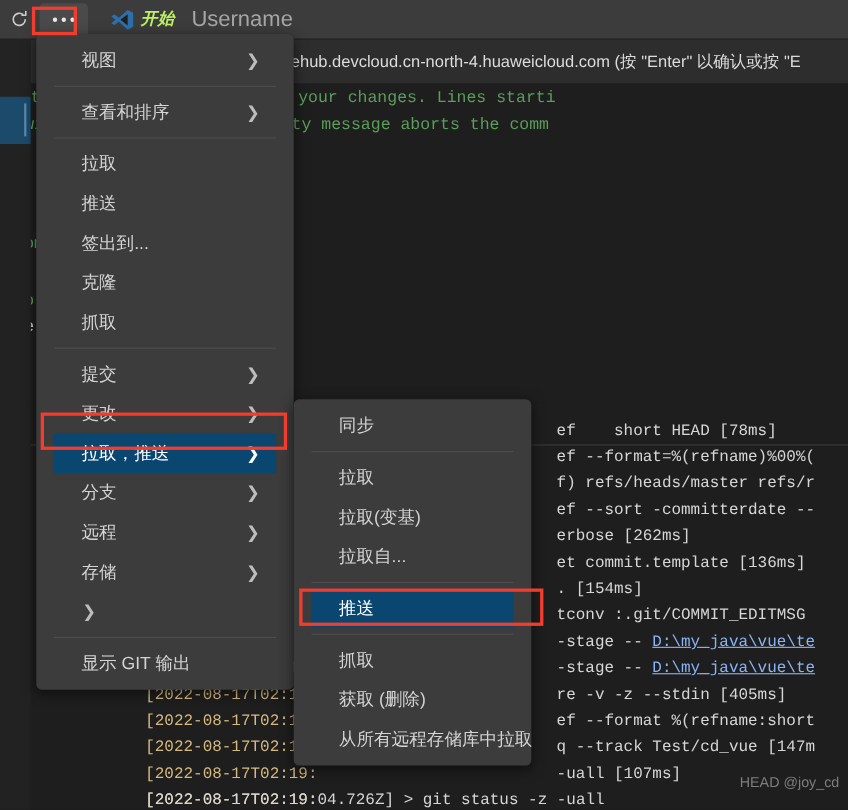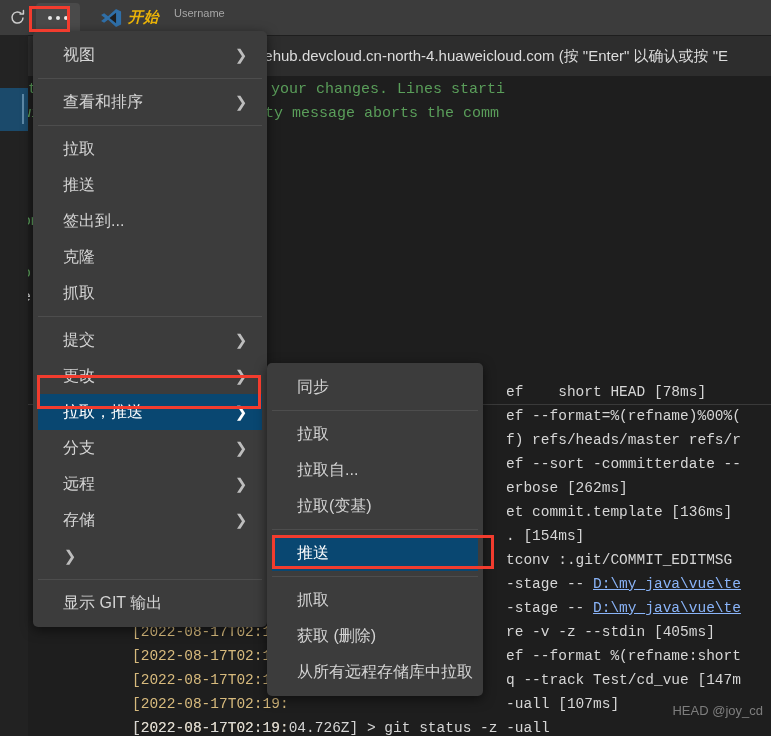--- a/index.html
+++ b/index.html
@@ -52,36 +52,36 @@
     z-index: 60;
   }
   .tb-vscode {
     margin-left: 18px;
     width: 26px; height: 35px;
     display: flex; align-items: center; justify-content: center;
   }
   .tb-vscode svg { width: 22px; height: 22px; }
   .tb-title {
     margin-left: 4px;
-    color: #eab308;
+    color: #bef264;
     font-size: 15px;
     font-style: italic;
     font-weight: 600;
     letter-spacing: .5px;
   }
 
   
   .quickinput {
     position: absolute; left: 163px; top: 1px;
     width: 100px; height: 32px;
     background: #3c3c3c;
   }
   .quickinput .qi-text {
     position: absolute; left: 11px; top: 6px;
-    color: #a6a6a6; font-size: 11px;
+    color: #a6a6a6; font-size: 20px;
     white-space: nowrap;
   }
 
   
   .leftstrip {
     position: absolute; left: 0; top: 35px;
     width: 28px; height: 701px;
     background: #252526;
   }
   .leftstrip .band-dark {
@@ -161,21 +161,21 @@
     font-family: "Liberation Sans", sans-serif;
     z-index: 40;
   }
 
   
   .menu {
     position: absolute;
     background: #3c3c3c;
     border-radius: 5px;
     box-shadow: 0 3px 12px rgba(0,0,0,.55);
-    padding: 6px 5px;
+    padding: 6px 16px;
     z-index: 50;
   }
   .menu-main { left: 33px; top: 31px; width: 234px; }
   .menu-sub  { left: 267px; top: 363px; width: 216px; }
 
   .mi {
     position: relative;
     height: 36px;
     display: flex; align-items: center;
     padding: 0 14px 0 25px;
@@ -363,24 +363,24 @@
 
   <div class="menu menu-sub" id="menu-sub">
       <div class="mi">
         <span class="label">同步</span>
       </div>
       <div class="msep"></div>
       <div class="mi">
         <span class="label">拉取</span>
       </div>
       <div class="mi">
+        <span class="label">拉取(变基)</span>
+      </div>
+      <div class="mi">
         <span class="label">拉取自...</span>
-      </div>
-      <div class="mi">
-        <span class="label">拉取(变基)</span>
       </div>
       <div class="msep"></div>
       <div class="mi selected">
         <span class="label">推送</span>
       </div>
       <div class="msep"></div>
       <div class="mi">
         <span class="label">抓取</span>
       </div>
       <div class="mi">

